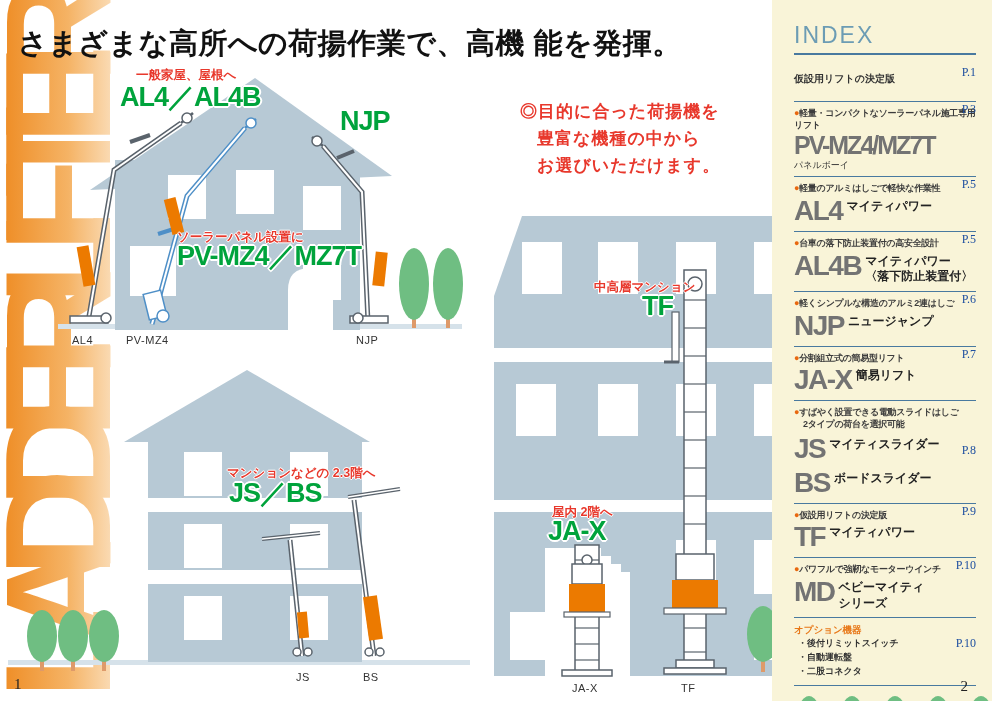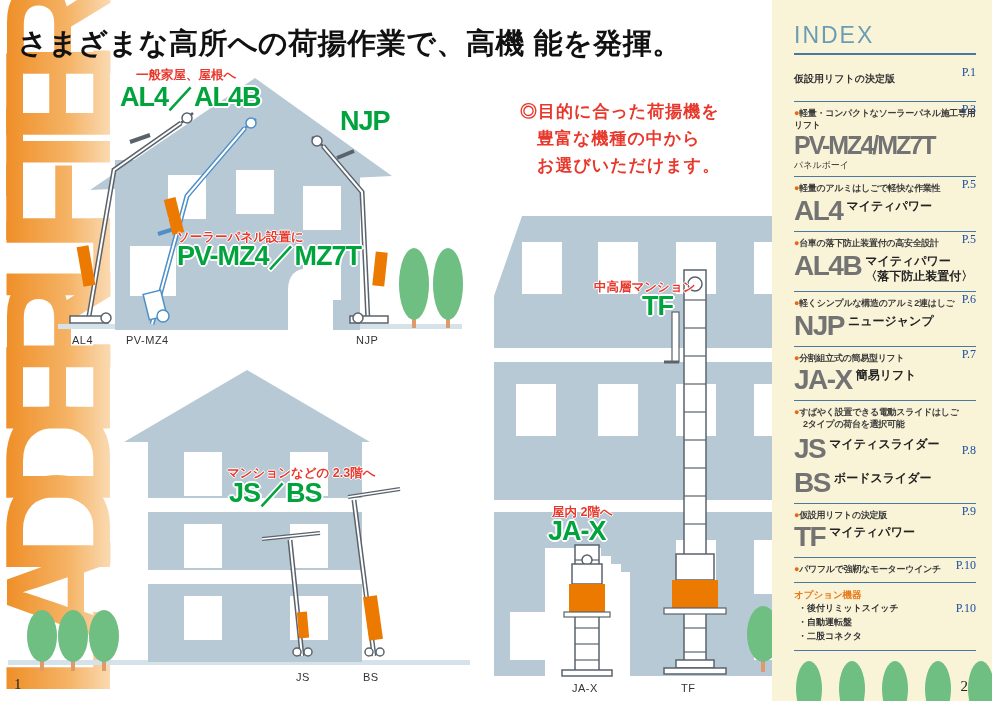--- a/index.html
+++ b/index.html
@@ -341,20 +341,27 @@
       <div class="desc"><span class="bullet">●</span><span>仮設用リフトの決定版</span></div>
       <div class="row">
         <span class="big">TF</span>
         <span class="tagblk">マイティパワー</span>
       </div>
       <span class="pg">P.9</span>
     </div>
 
     <div class="entry">
       <div class="desc"><span class="bullet">●</span><span>パワフルで強靭なモーターウインチ</span></div>
+      <div class="row">
+        <span class="big">MD</span>
+        <span class="tagblk">
+          <div>ベビーマイティ</div>
+          <div>シリーズ</div>
+        </span>
+      </div>
       <span class="pg">P.10</span>
     </div>
 
     <div class="entry" id="entry-options">
       <div class="opt-title">オプション機器</div>
       <div class="opt-item">・後付リミットスイッチ</div>
       <div class="opt-item">・自動運転盤</div>
       <div class="opt-item">・二股コネクタ</div>
       <span class="pg">P.10</span>
     </div>

